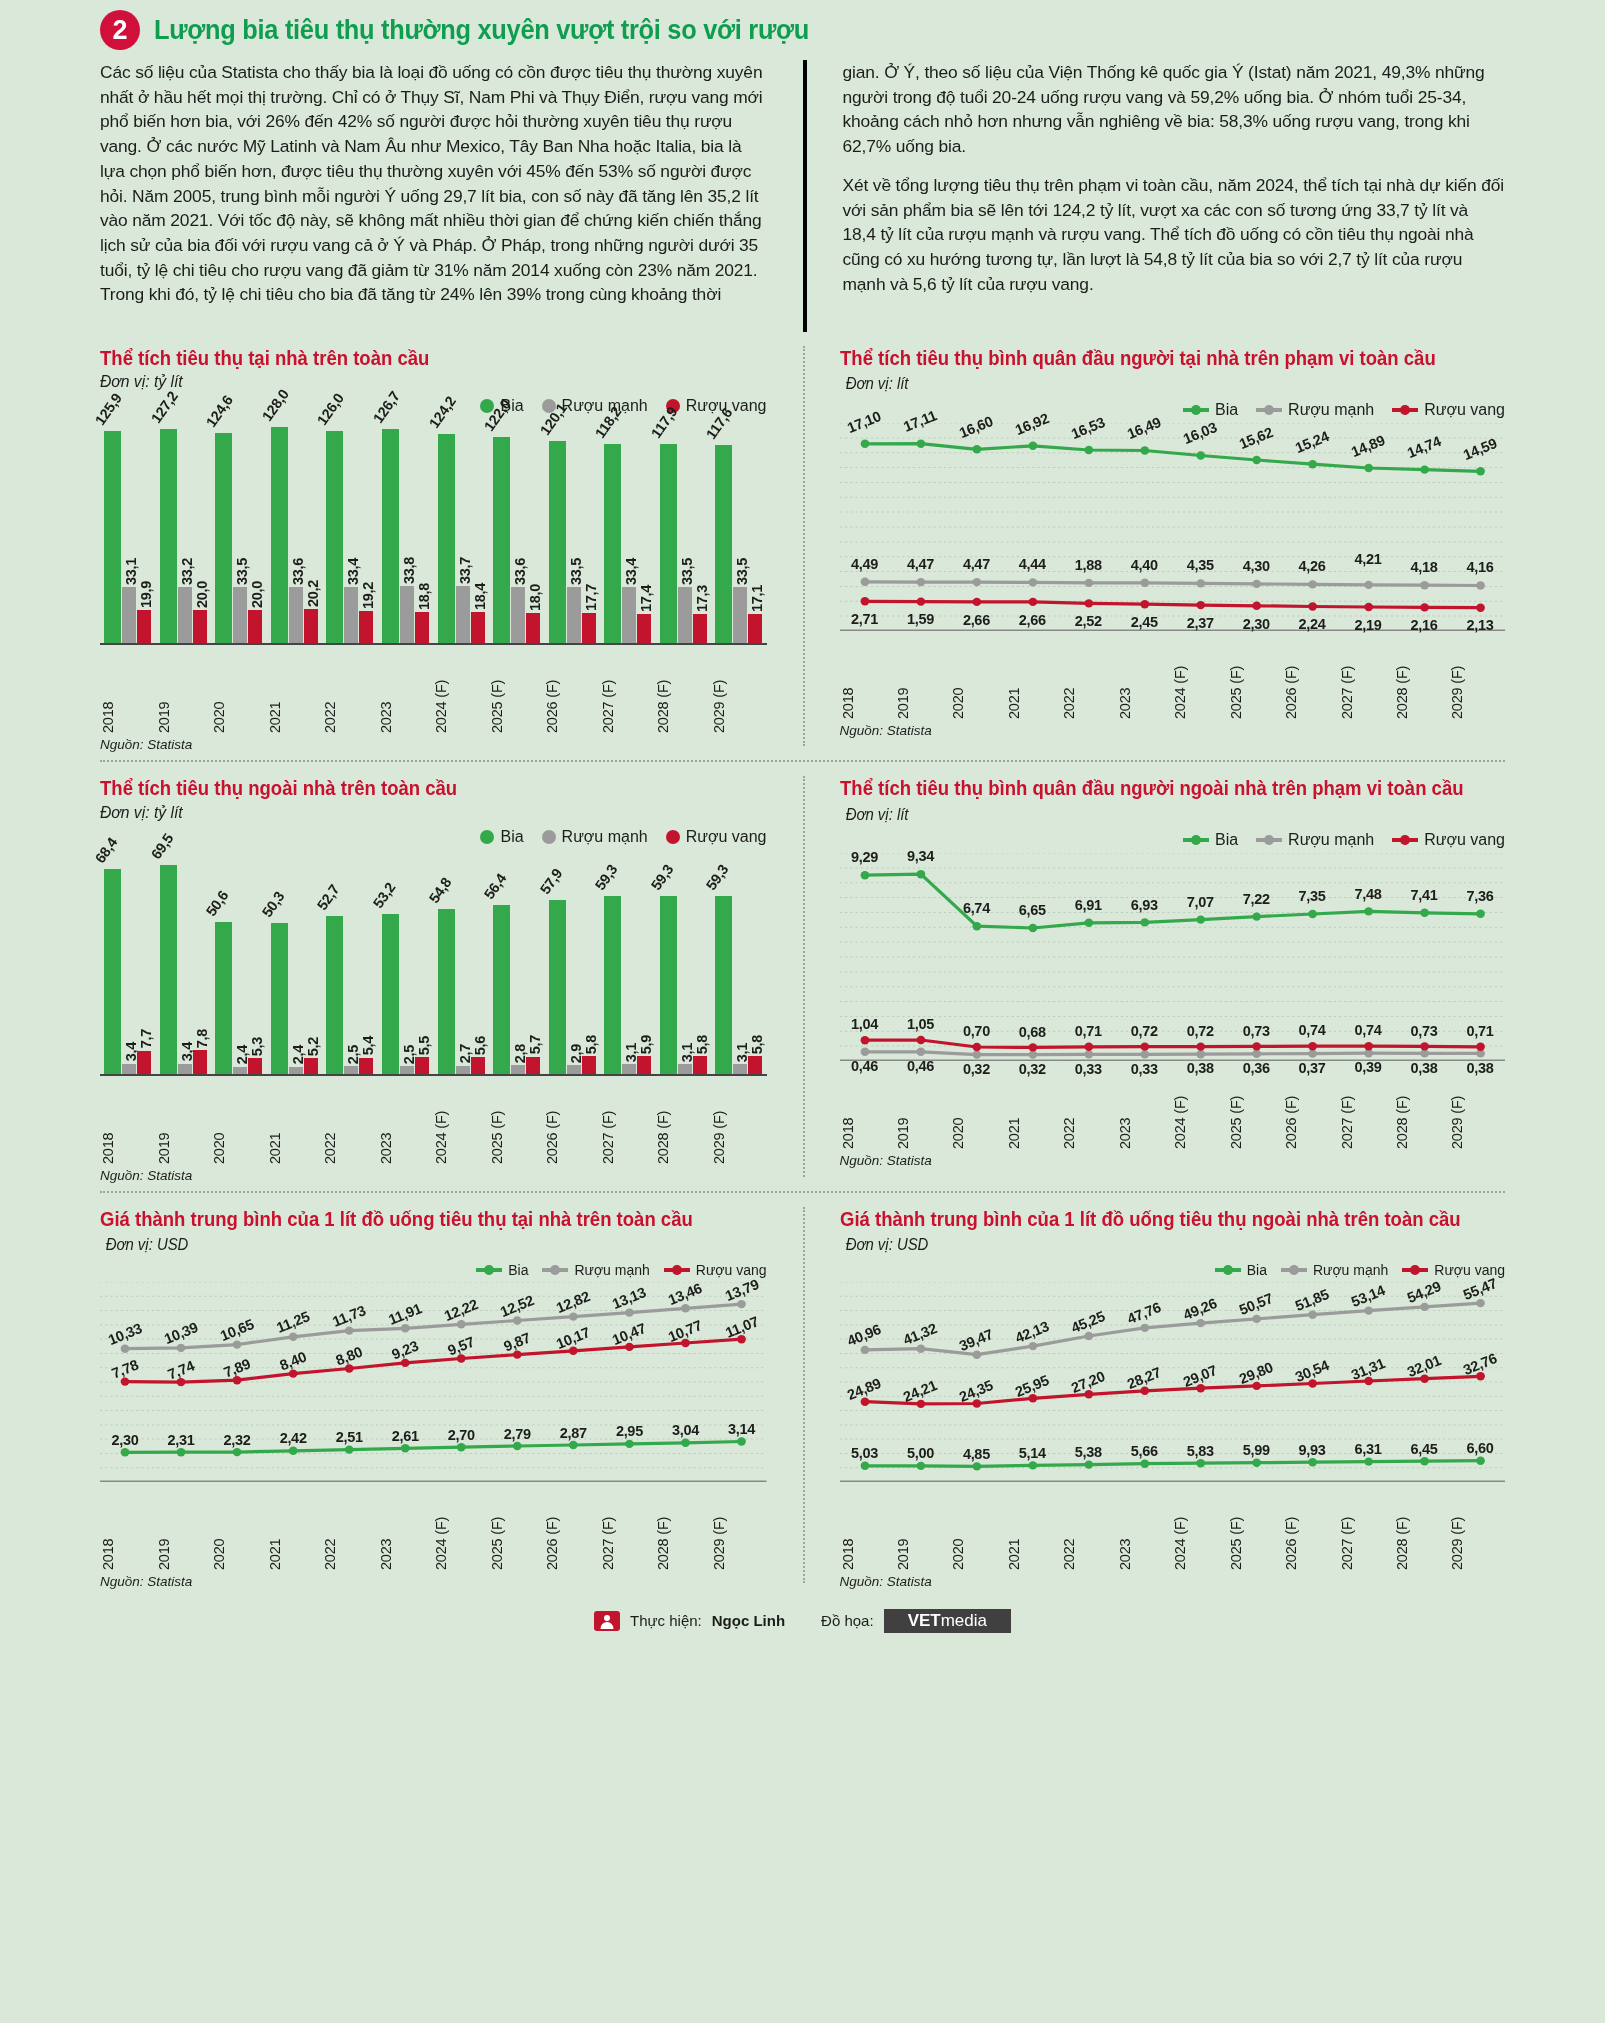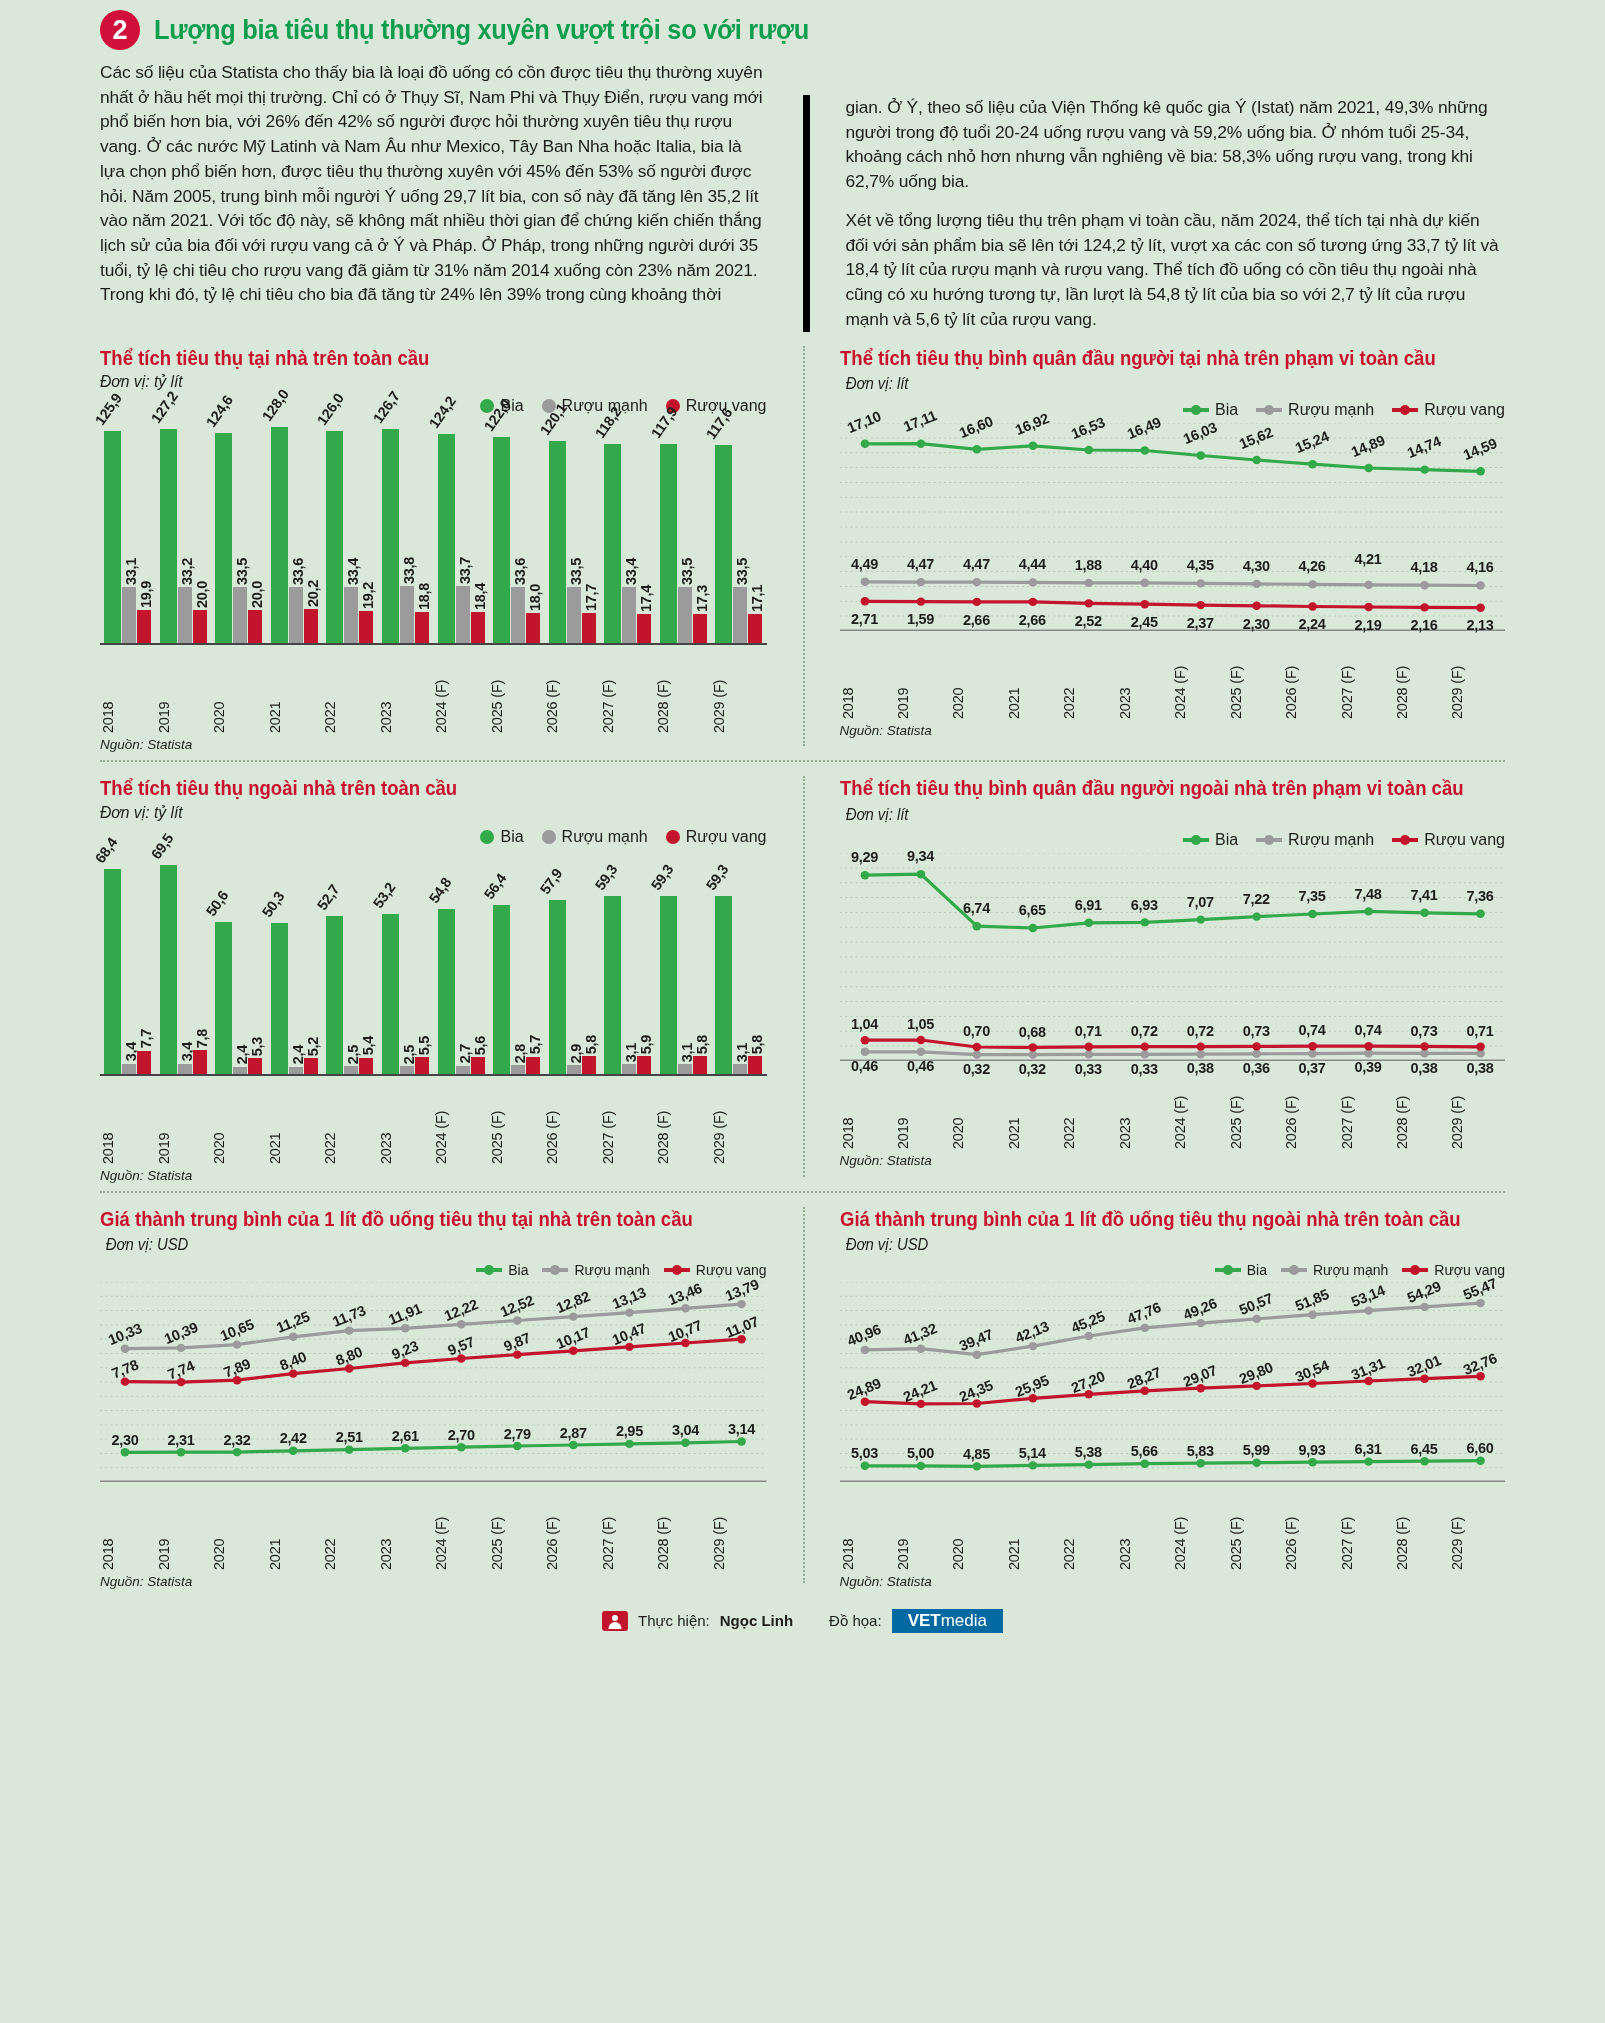--- a/index.html
+++ b/index.html
@@ -27,21 +27,21 @@
   .head-title {
     color: #0f9d4f; font-weight: bold; font-size: 27px;
     letter-spacing: -0.3px; white-space: nowrap;
     transform: scaleX(0.94); transform-origin: left center;
   }
 
   
   .intro { display: flex; gap: 0; margin-top: 8px; height: 272px; }
   .intro-col { width: 50%; font-size: 17.4px; line-height: 1.42; letter-spacing: -0.15px; }
   .intro-col.left { padding-right: 36px; }
-  .intro-col.right { padding-left: 36px; border-left: 7px solid #000000; margin-top: 35px; }
+  .intro-col.right { padding-left: 36px; border-left: 4px solid #000000; }
   .intro-col p + p { margin-top: 14px; }
 
   
   .panels { position: relative; }
   .prow { display: flex; position: relative; }
   .prow::after {
     content: ""; position: absolute; left: 0; right: 0; bottom: 0;
     border-bottom: 2px dotted #8fae8f;
   }
   .prow.last::after { border-bottom: none; }
@@ -1164,20 +1164,20 @@
 
   <div id="footer-slot">
       <div style="display:flex;align-items:center;justify-content:center;gap:10px;font-size:15px;padding-top:10px;">
         <span style="display:inline-block;width:26px;height:20px;background:#c3142d;border-radius:3px;position:relative;">
           <span style="position:absolute;left:50%;top:4px;transform:translateX(-50%);width:6px;height:6px;border-radius:50%;background:#fff;"></span>
           <span style="position:absolute;left:50%;bottom:2px;transform:translateX(-50%);width:13px;height:7px;border-radius:7px 7px 0 0;background:#fff;"></span>
         </span>
         <span>Thực hiện:</span>
         <span style="font-weight:bold">Ngọc Linh</span>
         <span style="margin-left:26px">Đồ họa:</span>
-        <span style="display:inline-flex;align-items:center;background:#0369a1;color:#fff;padding:2px 16px;font-weight:bold;font-size:17px;">
+        <span style="display:inline-flex;align-items:center;background:#404040;color:#fff;padding:2px 24px;font-weight:bold;font-size:17px;">
           <span>VET</span>
           <span style="font-weight:normal">media</span>
         </span>
       </div>
     </div>
 
 </div>
 
 </body></html>

